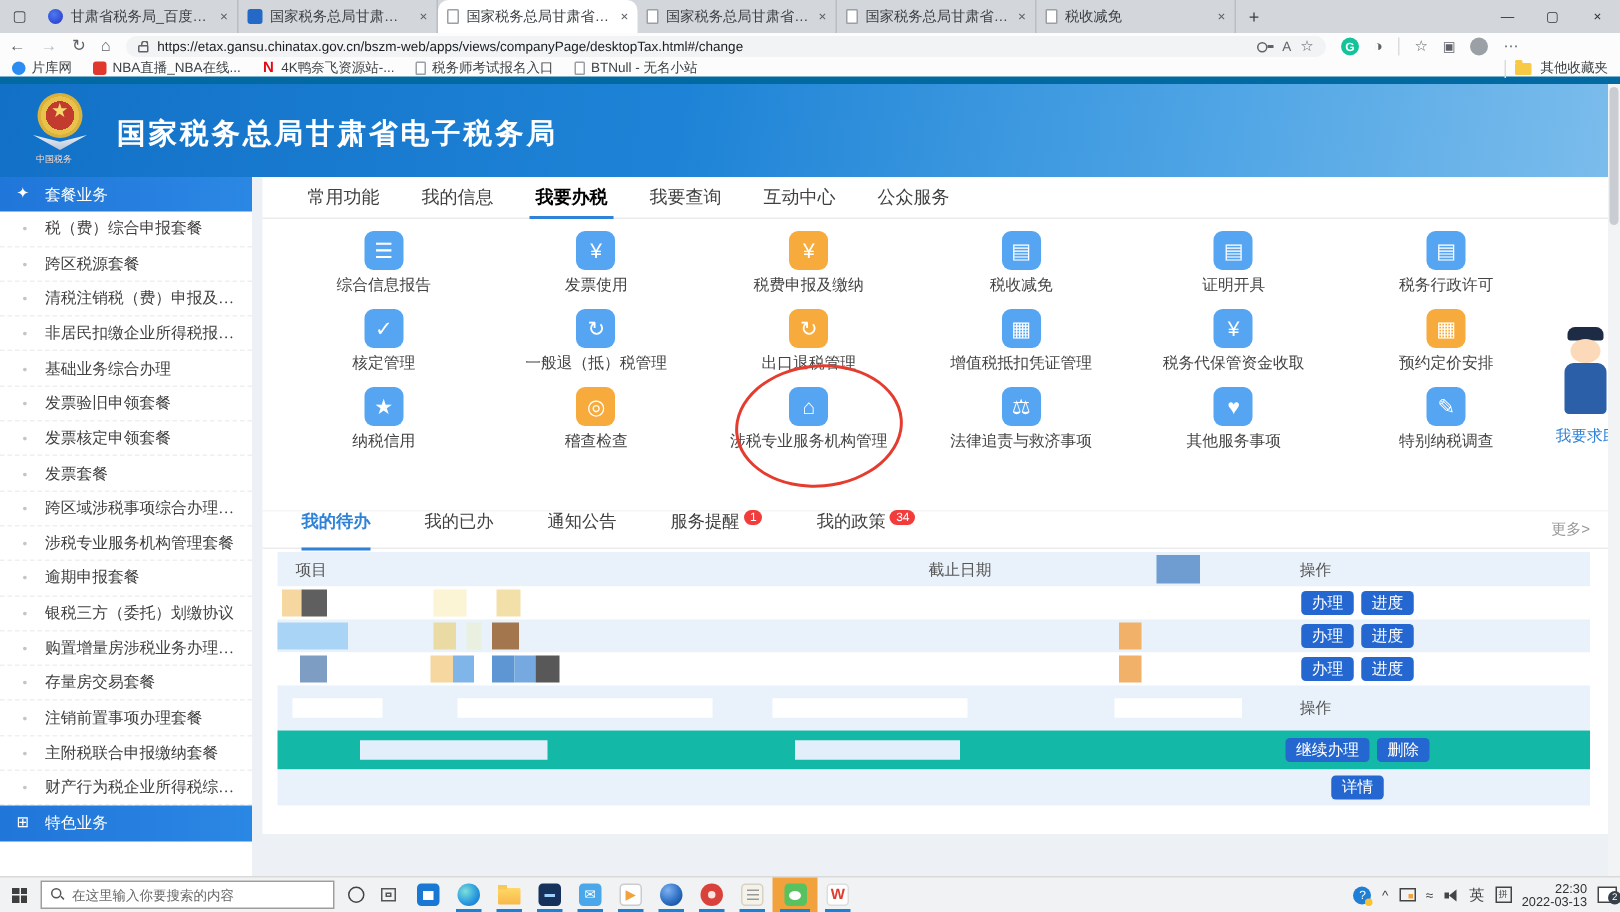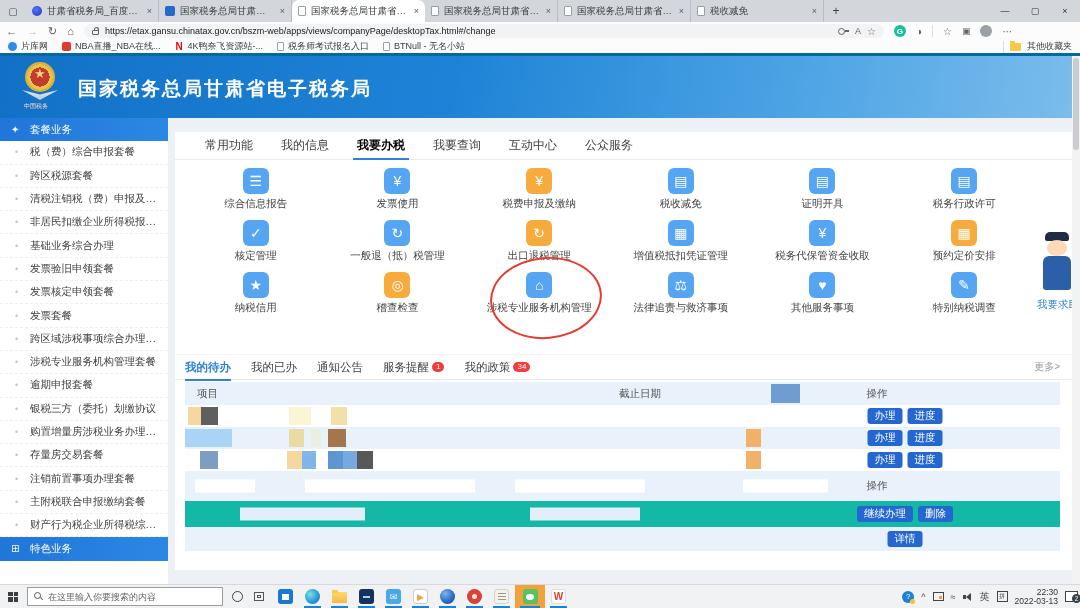--- a/index.html
+++ b/index.html
@@ -35,21 +35,21 @@
   .readaloud { font-size:9px; color:#5f6368; }
   .staradd,.starico { font-size:10px; color:#5f6368; }
   .extg { width:12px; height:12px; border-radius:50%; background:#15c39a; color:#fff; font-size:8px; font-weight:bold; display:flex; align-items:center; justify-content:center; }
   .extc { font-size:10px; color:#5f6368; }
   .collico { font-size:9px; color:#5f6368; }
   .avatar { width:12px; height:12px; border-radius:50%; background:#9aa0a6; }
   .dots { font-size:10px; color:#5f6368; letter-spacing:1px; }
   .vdiv { width:1px; height:12px; background:#dadce0; }
 
   
-  .bmbar { position:absolute; left:0; top:40px; width:1080px; height:16px; background:#fcfcfd; border-bottom:3px solid #0369a1; display:flex; align-items:center; padding:0 8px; gap:14px; }
+  .bmbar { position:absolute; left:0; top:40px; width:1080px; height:16px; background:#fcfcfd; border-bottom:5px solid #0369a1; display:flex; align-items:center; padding:0 8px; gap:14px; }
   .bmitem { display:flex; align-items:center; gap:4px; font-size:9px; color:#3c4043; }
   .bm-fav { width:9px; height:9px; border-radius:2px; flex:none; display:flex; align-items:center; justify-content:center; }
   .bm-fav.piku { background:#2d8cf0; border-radius:50%; }
   .bm-fav.nba { background:#e0382c; }
   .bm-fav.netflix { background:transparent; color:#e50914; font-weight:bold; font-size:10px; }
   .bm-fav.doc { width:7px; height:9px; background:#fff; border:1px solid #9aa0a6; border-radius:1px; }
   .bm-right { margin-left:auto; display:flex; align-items:center; gap:6px; }
   .folder { width:11px; height:8px; background:#f8c944; border-radius:1px; position:relative; }
   .folder::before { content:""; position:absolute; top:-2px; left:0; width:5px; height:2px; background:#f8c944; border-radius:1px 1px 0 0; }
 
@@ -72,42 +72,42 @@
   .sidebar { position:absolute; left:0; top:118px; width:168px; height:466px; background:#fff; }
   .side-item { position:relative; height:23.3px; display:flex; align-items:center; padding-left:30px; font-size:10.5px; color:#404040; border-bottom:1px dashed #efefef; cursor:pointer; }
   .side-item::before { content:"•"; position:absolute; left:15px; color:#c0c6cc; font-size:9px; }
   .side-item .s-ico { position:absolute; left:11px; font-size:10px; color:#fff; display:none; }
   .side-item.header { background:linear-gradient(90deg,#2176d9,#2b87e4); color:#fff; border-bottom:none; }
   .side-item.header::before { content:""; }
   .side-item.header .s-ico { display:block; }
   .side-item .s-label { white-space:nowrap; overflow:hidden; text-overflow:ellipsis; width:132px;font-family:Liberation Serif, serif; }
 
   
-  .main { position:absolute; left:175px; top:132px; width:897px; height:438px; background:#fff; }
+  .main { position:absolute; left:175px; top:118px; width:897px; height:438px; background:#fff; }
   .navtabs { height:28px; border-bottom:1px solid #ebebeb; display:flex; align-items:center; padding-left:30px; gap:28px; }
   .navtab { font-size:12px; color:#404040; height:28px; display:flex; align-items:center; position:relative; cursor:pointer; }
   .navtab.active { color:#000000; font-weight:bold; }
   .navtab.active::after { content:""; position:absolute; left:-4px; right:-4px; bottom:0; height:2px; background:#2e82d8; }
 
   .grid { position:absolute; left:10px; top:34px; width:850px; display:grid; grid-template-columns:repeat(6,1fr); grid-auto-rows:52px; }
   .gcell { display:flex; flex-direction:column; align-items:center; justify-content:flex-start; padding-top:2px; cursor:pointer; }
   .chip { width:26px; height:26px; border-radius:6px; display:flex; align-items:center; justify-content:center; color:#fff; font-size:14px; }
   .glabel { font-size:10.5px; color:#444; margin-top:3px; white-space:nowrap; }
 
   .redellipse { position:absolute; left:315px; top:125px; width:112px; height:82px; border:2.5px solid #e43d2f; border-radius:50%; transform:rotate(-5deg); pointer-events:none; }
 
   .mascot { position:absolute; left:857px; top:100px; width:50px; height:110px; }
   .mascot .cap { position:absolute; left:13px; top:0; width:24px; height:9px; background:#1d2b45; border-radius:5px 5px 2px 2px; }
   .mascot .face { position:absolute; left:15px; top:8px; width:20px; height:16px; background:#fcd9b8; border-radius:50%; }
   .mascot .body { position:absolute; left:11px; top:24px; width:28px; height:34px; background:#2b5fa8; border-radius:6px 6px 3px 3px; }
   .mascot .helplink { position:absolute; left:2px; top:66px; font-size:10.5px; color:#2e82d8; width:48px; text-align:center; }
 
   
   .ptabs { position:absolute; left:0; top:222px; width:897px; height:26px; border-bottom:1px solid #ebebeb; border-top:1px solid #f5f5f5; display:flex; align-items:center; padding-left:10px; gap:20px; }
-  .ptab { font-size:11.5px; color:#404040; position:relative; height:26px; display:flex; align-items:center; gap:3px; cursor:pointer; }
+  .ptab { font-size:11.5px; color:#404040; position:relative; height:26px; display:flex; align-items:flex-start; gap:3px; cursor:pointer;margin-left:16px; }
   .ptab.active { color:#2e82d8; font-weight:bold; }
   .ptab.active::after { content:""; position:absolute; left:0; right:0; bottom:-1px; height:2px; background:#2e82d8; }
   .badge { background:#f23c3c; color:#fff; font-size:8px; border-radius:8px; padding:1px 4px; line-height:1; }
   .morelink { margin-left:auto; margin-right:12px; font-size:10px; color:#999; cursor:pointer; }
 
   .tablewrap { position:absolute; left:10px; top:250px; width:875px; }
   .thead { position:relative; height:23px; background:#e9f2fa; display:flex; align-items:center; font-size:10.5px; color:#555; }
   .th-item { margin-left:12px; }
   .th-date { position:absolute; left:455px; transform:translateX(-50%); }
   .th-ops { position:absolute; left:692px; transform:translateX(-50%); }

